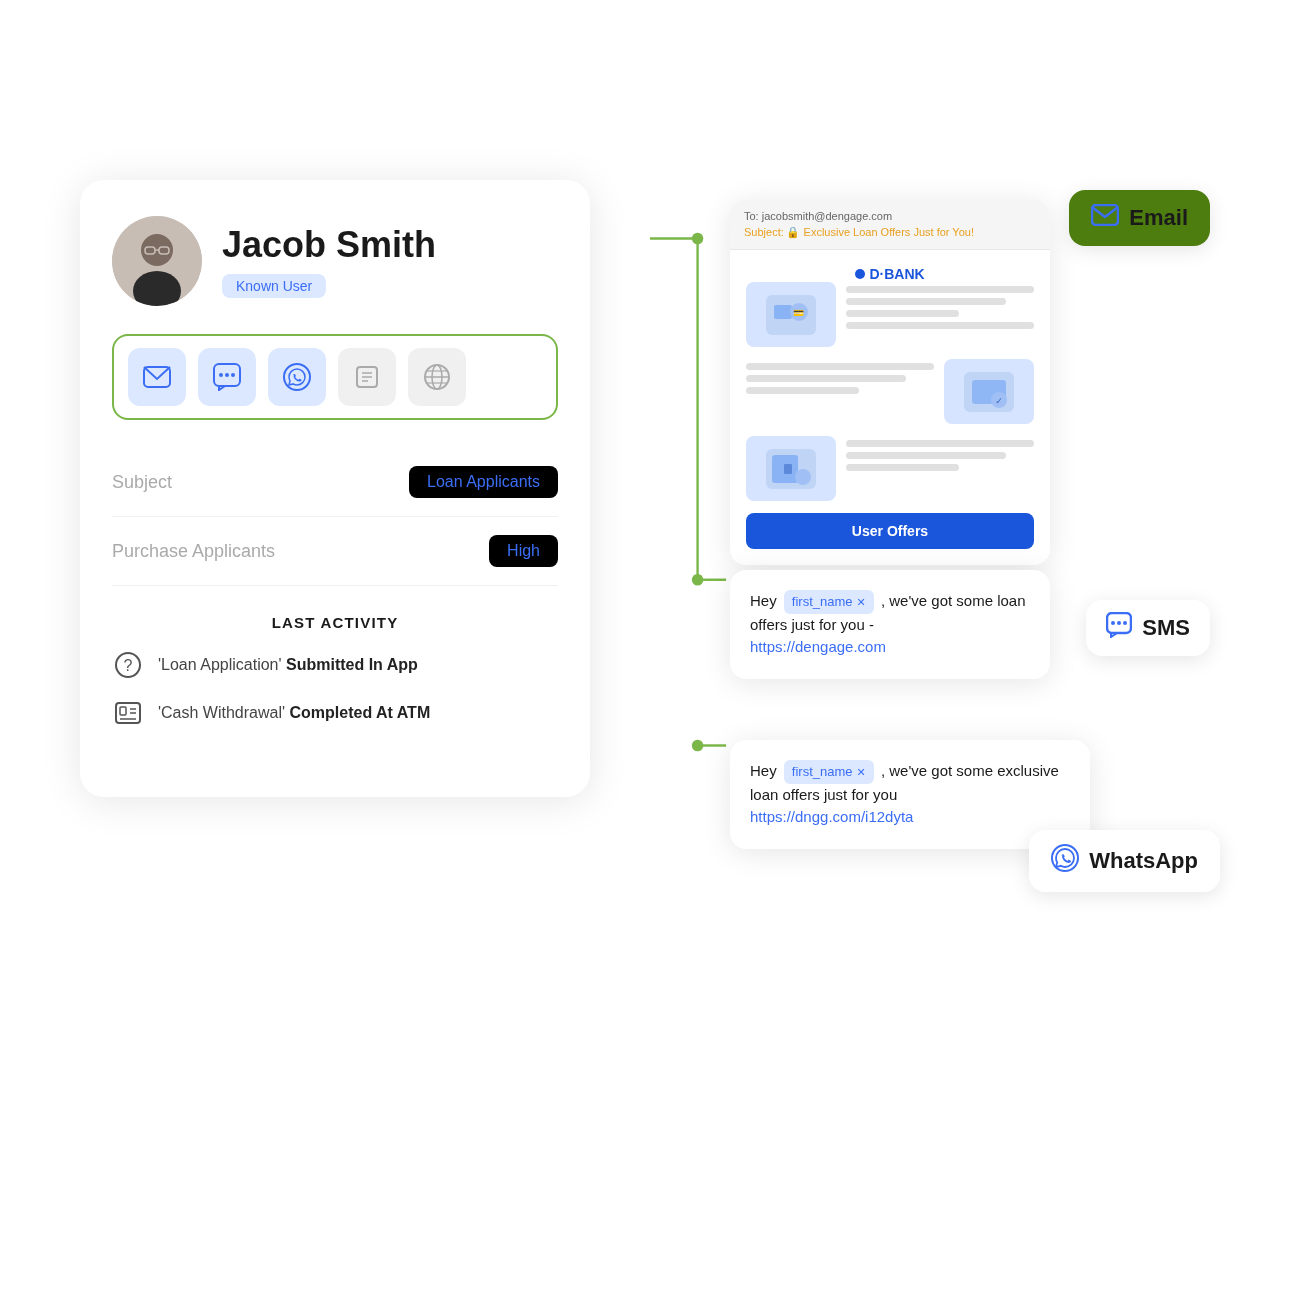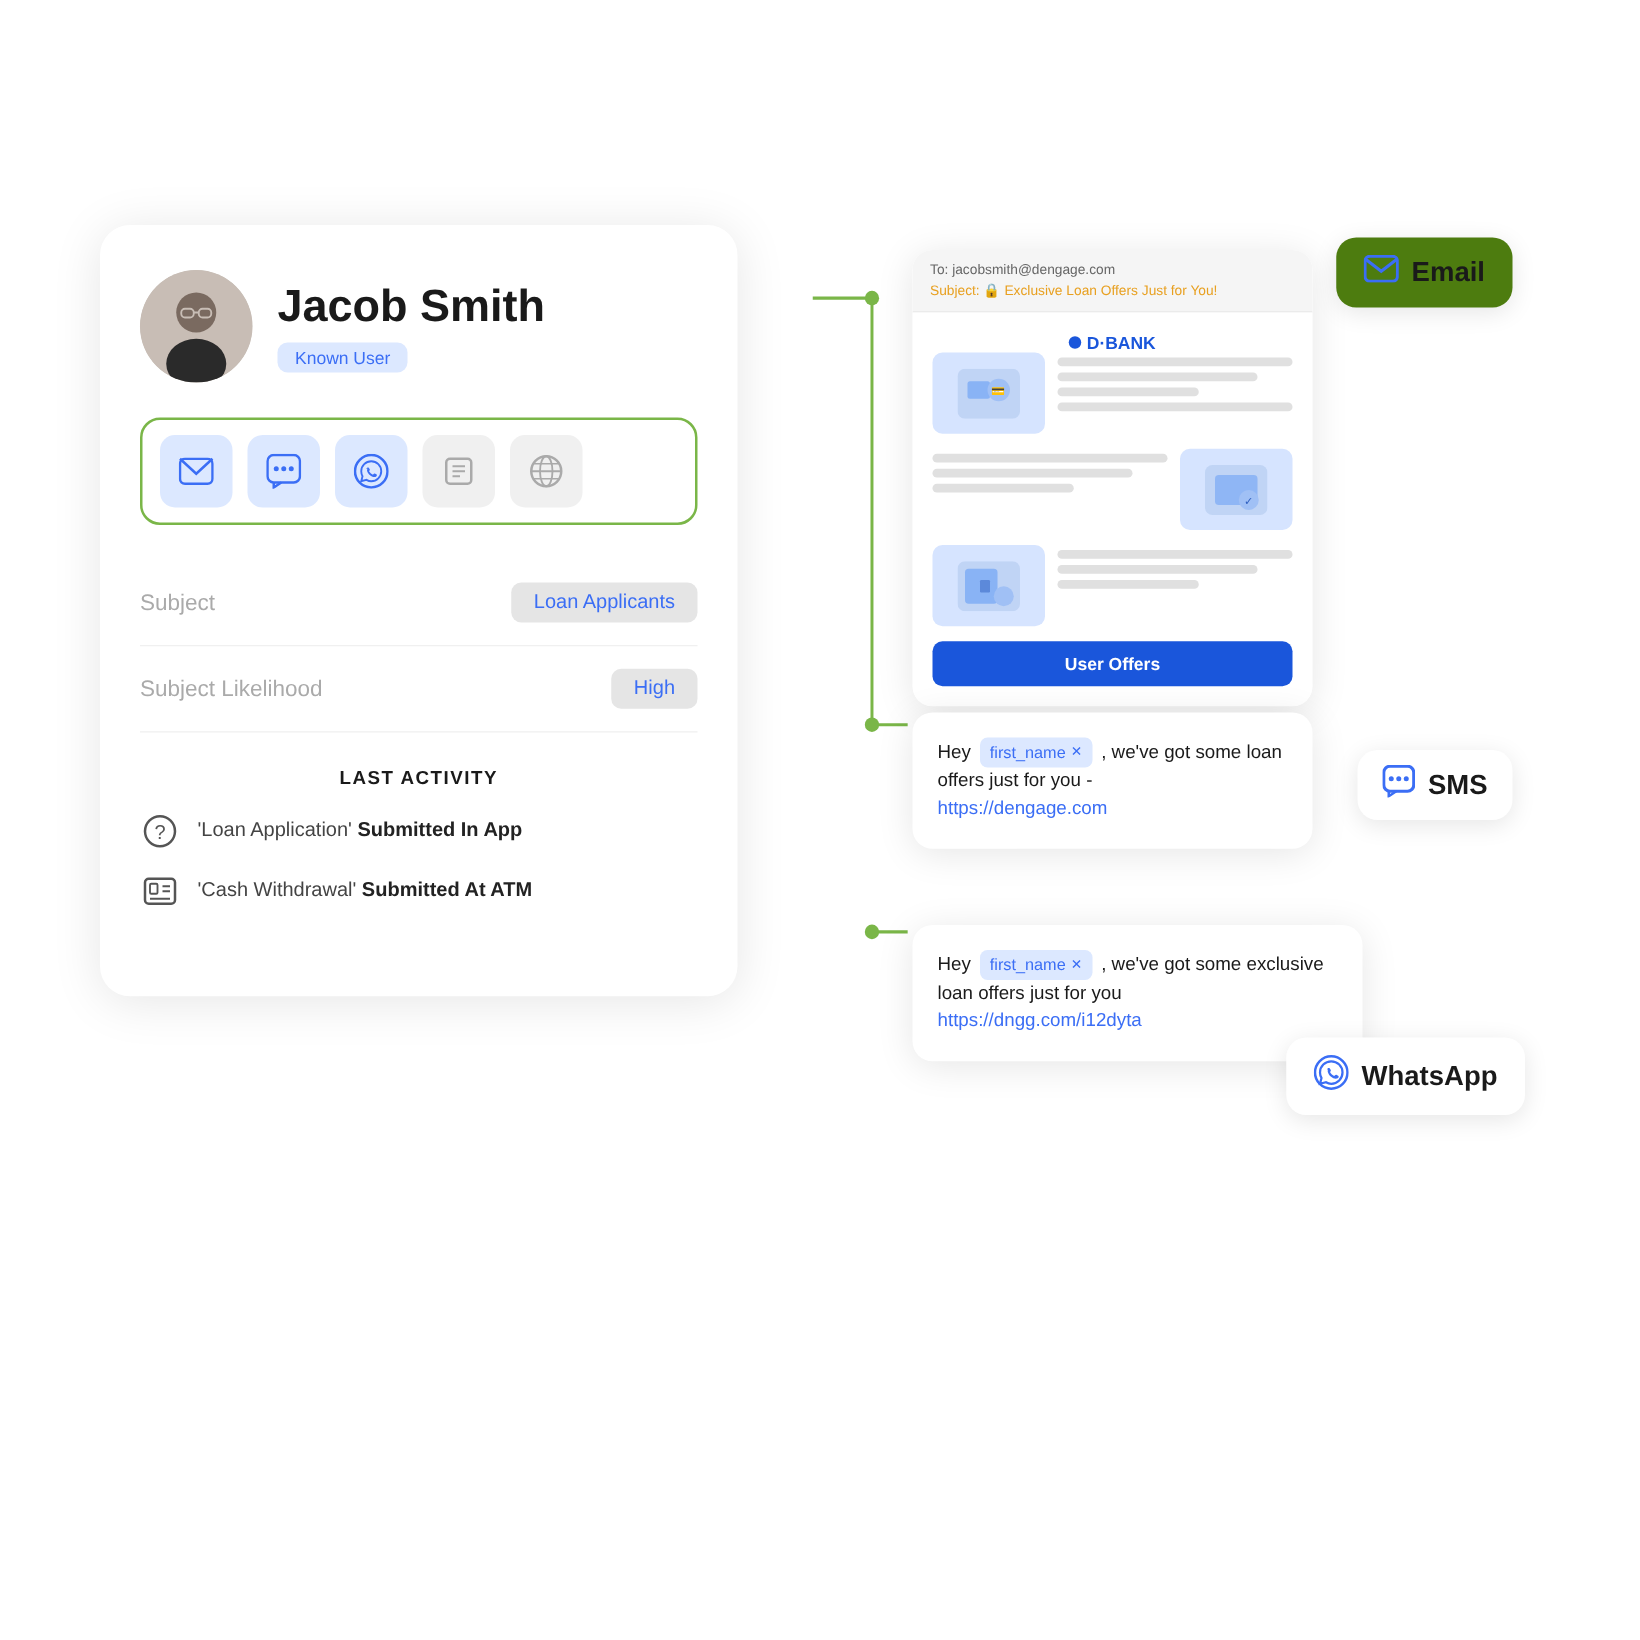--- a/index.html
+++ b/index.html
@@ -113,21 +113,21 @@
       border-bottom: 1px solid #f0f0f0;
     }
 
     .info-label {
       font-size: 18px;
       color: #aaaaaa;
       font-weight: 400;
     }
 
     .info-value {
-      background: #e5e5e5;
+      background: #000000;
       color: #3b6ef5;
       font-size: 16px;
       font-weight: 500;
       border-radius: 8px;
       padding: 7px 18px;
     }
 
     
     .last-activity {
       margin-top: 28px;
@@ -474,21 +474,21 @@
         </svg>
       </button>
     </div>
 
     <div class="info-rows">
       <div class="info-row">
         <span class="info-label">Subject</span>
         <span class="info-value">Loan Applicants</span>
       </div>
       <div class="info-row">
-        <span class="info-label">Subject Likelihood</span>
+        <span class="info-label">Purchase Applicants</span>
         <span class="info-value">High</span>
       </div>
     </div>
 
     <div class="last-activity">
       <div class="last-activity-title">LAST ACTIVITY</div>
       <div class="activity-item">
         <div class="activity-icon">
           <svg width="28" height="28" viewBox="0 0 28 28" fill="none">
             <circle cx="14" cy="14" r="12" stroke="#555" stroke-width="2" fill="none"></circle>
@@ -503,21 +503,21 @@
         <div class="activity-icon">
           <svg width="28" height="28" viewBox="0 0 28 28" fill="none">
             <rect x="2" y="4" width="24" height="20" rx="3" stroke="#555" stroke-width="2" fill="none"></rect>
             <rect x="6" y="8" width="6" height="8" rx="1" stroke="#555" stroke-width="1.5" fill="none"></rect>
             <line x1="16" y1="10" x2="22" y2="10" stroke="#555" stroke-width="1.5"></line>
             <line x1="16" y1="14" x2="22" y2="14" stroke="#555" stroke-width="1.5"></line>
             <line x1="6" y1="20" x2="22" y2="20" stroke="#555" stroke-width="1.5"></line>
           </svg>
         </div>
         <div class="activity-text">
-          'Cash Withdrawal' <strong>Submitted At ATM</strong>
+          'Cash Withdrawal' <strong>Completed At ATM</strong>
         </div>
       </div>
     </div>
   </div>
 
   <div class="right-side">
 
     <svg class="connector-svg" viewBox="0 0 620 800" preserveAspectRatio="none">
 
       <line x1="0" y1="60" x2="50" y2="60" stroke="#7ab648" stroke-width="2.5"></line>

